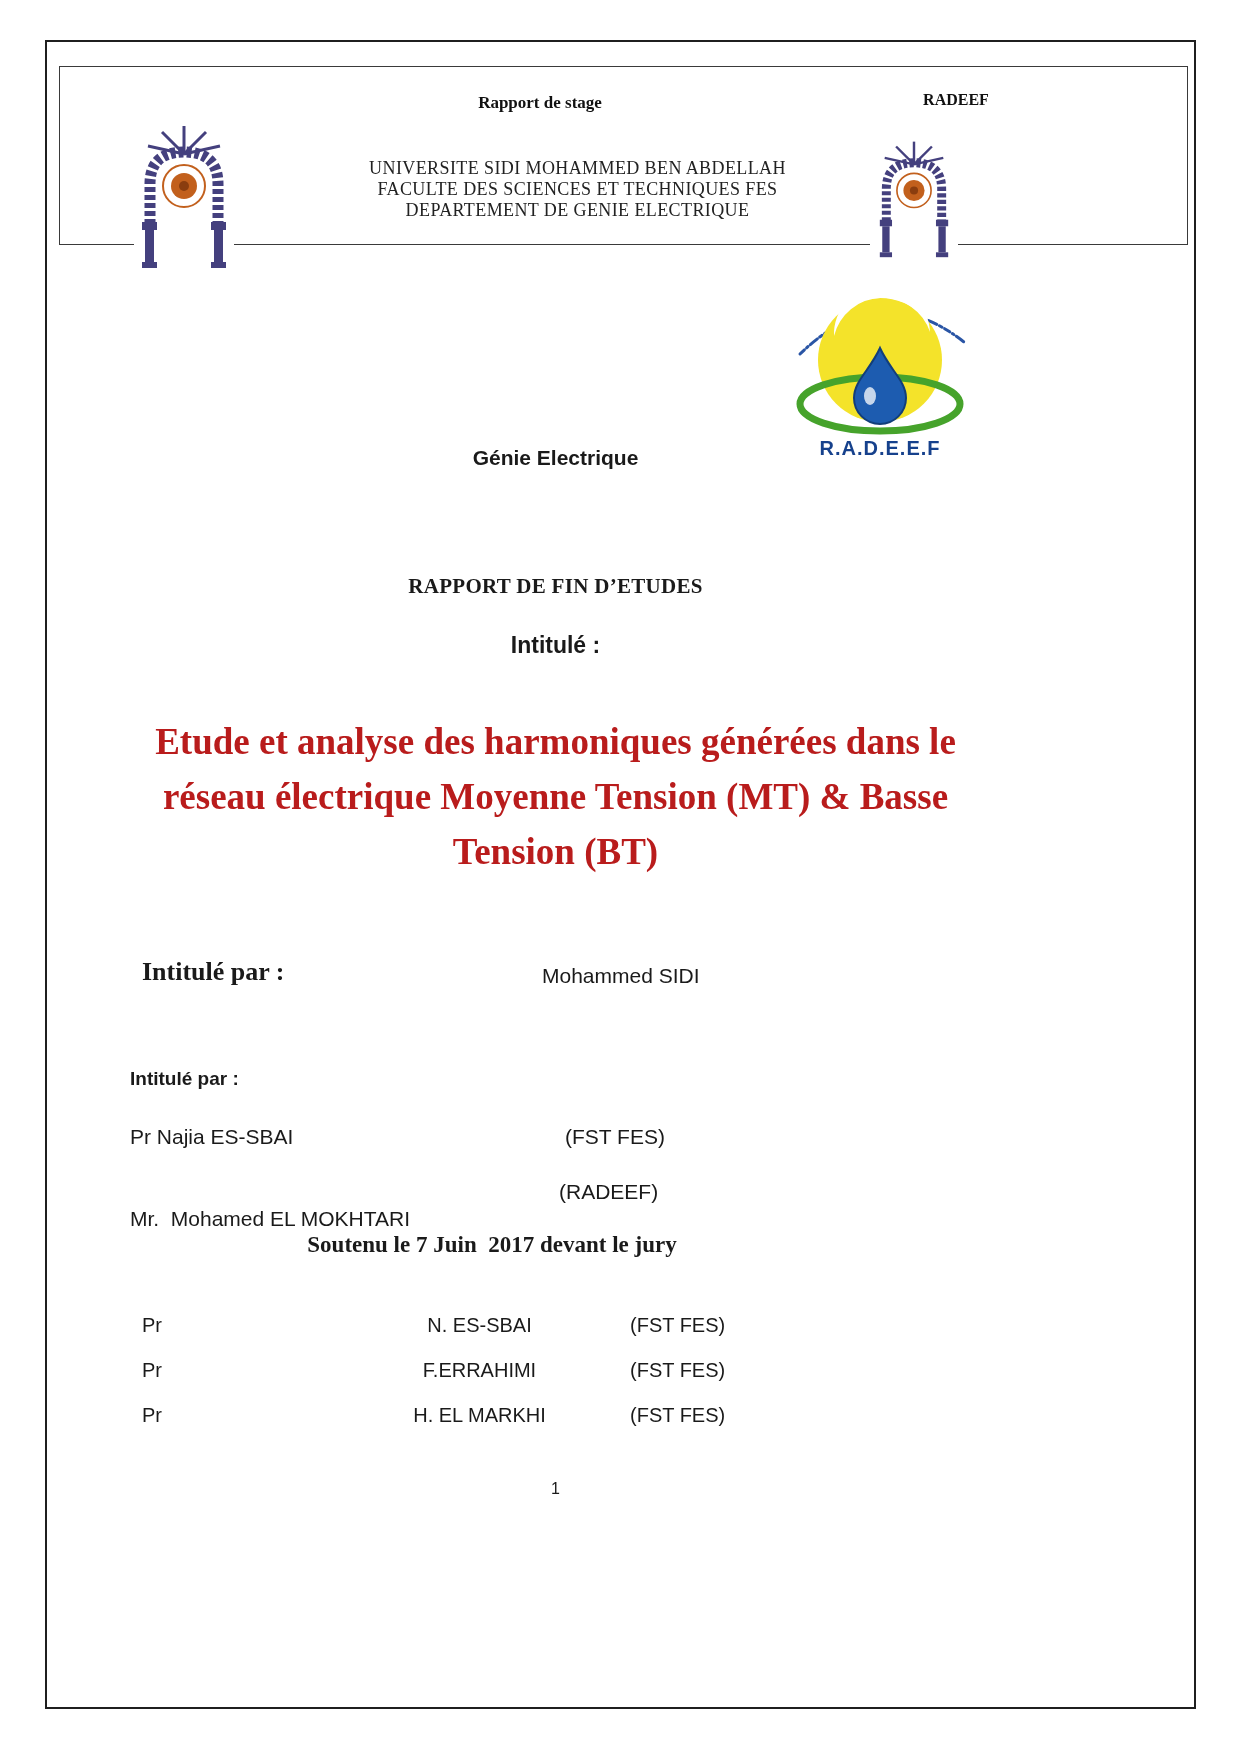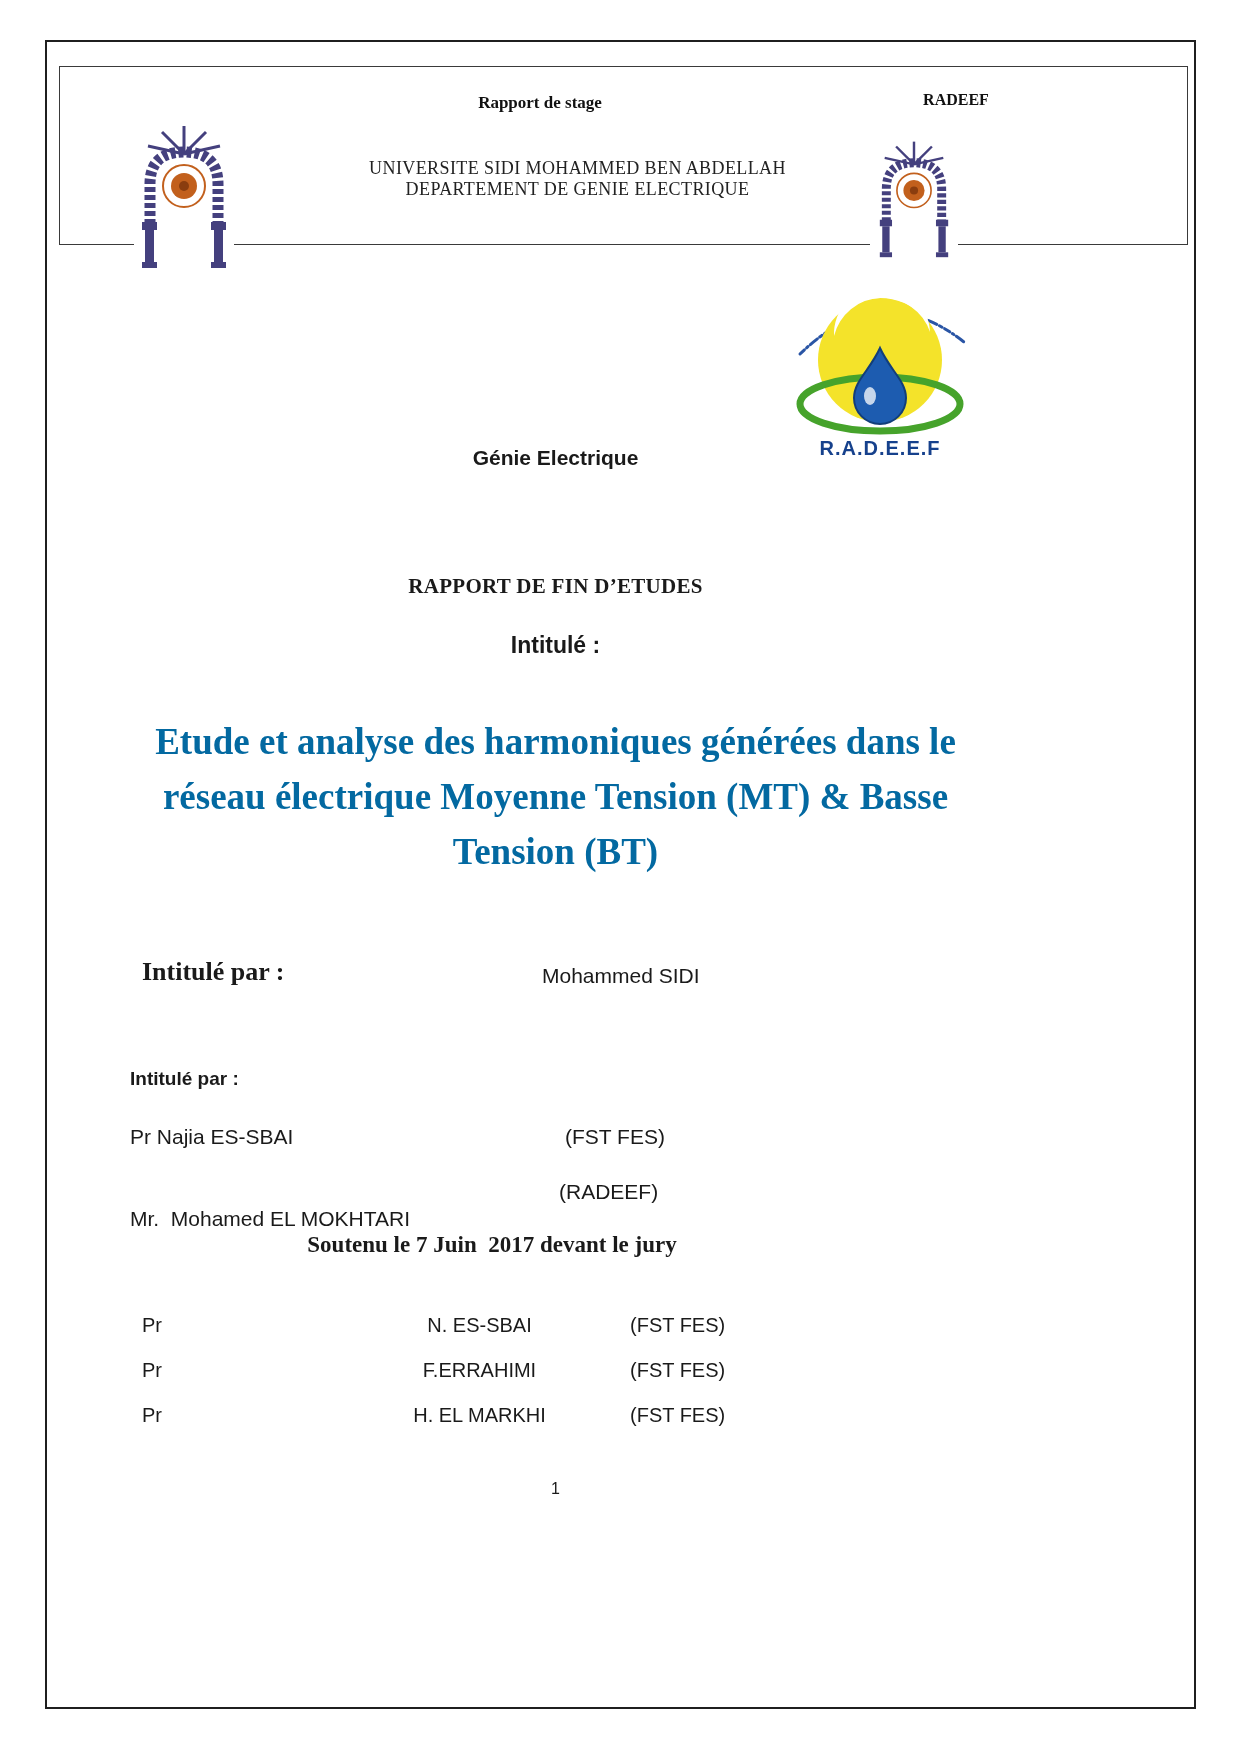--- a/index.html
+++ b/index.html
@@ -67,20 +67,21 @@
 
 <div class="frame">
 
   <div class="header-box">
     <div class="abs hdr-label" style="left:62px; top:24px; width:160px; text-align:center;margin-top:48px;">FST-FES</div>
 
     <div class="abs hdr-center-title" style="left:330px; top:26px; width:300px;">Rapport de stage</div>
 
     <div class="abs univ-lines" style="left:280px; top:91px; width:475px;">
       <div>UNIVERSITE SIDI MOHAMMED BEN ABDELLAH</div>
+      <div>FACULTE DES SCIENCES ET TECHNIQUES FES</div>
       <div>DEPARTEMENT DE GENIE ELECTRIQUE</div>
     </div>
 
     <div class="abs hdr-label" style="left:816px; top:24px; width:160px; text-align:center;">RADEEF</div>
   </div>
 
   <svg class="abs emblem" style="left:87px; top:82px;" width="100" height="145">
       <use href="#emblem"></use>
     </svg>
   <svg class="abs emblem" style="left:823px; top:98px;" width="88" height="118">
@@ -96,21 +97,21 @@
     <ellipse cx="88" cy="122" rx="6" ry="9" fill="#ffffff" opacity="0.75"></ellipse>
     <text x="98" y="181" text-anchor="middle" font-family="Liberation Sans, sans-serif" font-weight="bold" font-size="20" letter-spacing="1" fill="#16418c">R.A.D.E.E.F</text>
   </svg>
 
   <div class="center-col dept" style="top:404px;">Génie Electrique</div>
 
   <div class="center-col report-type" style="top:532px;">RAPPORT DE FIN D’ETUDES</div>
 
   <div class="center-col subtitle-label" style="top:590px;">Intitulé :</div>
 
-  <div class="center-col main-title" style="top:672px; color:#0369a1;">
+  <div class="center-col main-title" style="top:672px; color:#b91c1c;">
     <div class="line">Etude et analyse des harmoniques générées dans le</div>
     <div class="line">réseau électrique Moyenne Tension (MT) &amp; Basse</div>
     <div class="line">Tension (BT)</div>
   </div>
 
   <div class="abs serif-bold" style="left:95px; top:915px; font-size:26px;">Intitulé par :</div>
   <div class="abs plain" style="left:495px; top:922px;">Mohammed SIDI</div>
 
   <div class="abs" style="left:83px; top:1026px; font-size:19px; font-weight:bold;">Intitulé par :</div>
 

